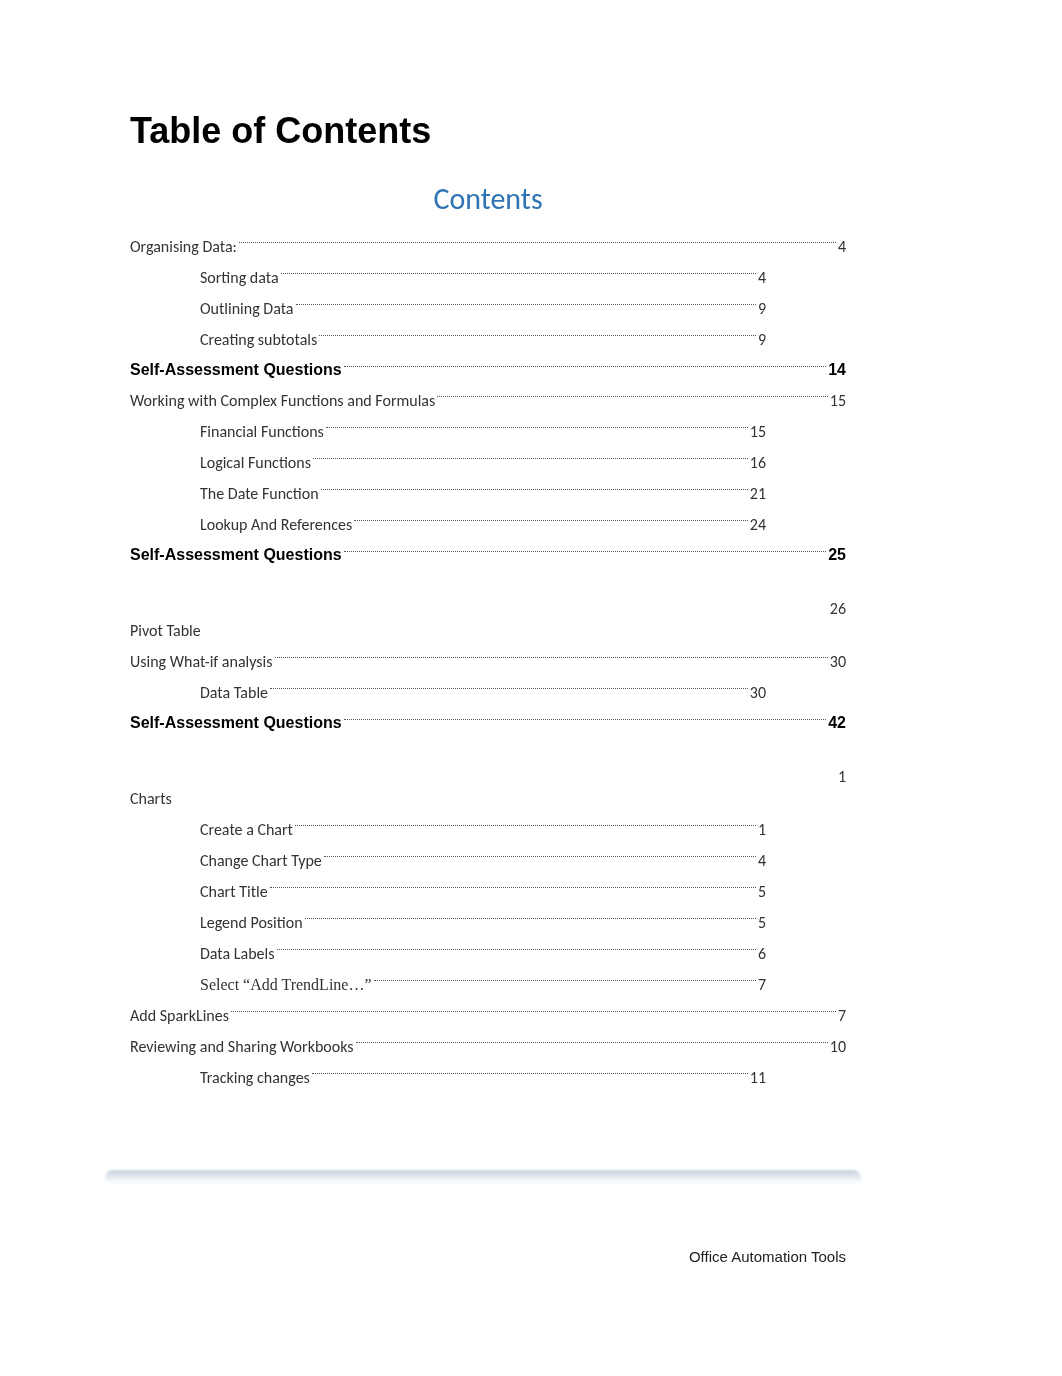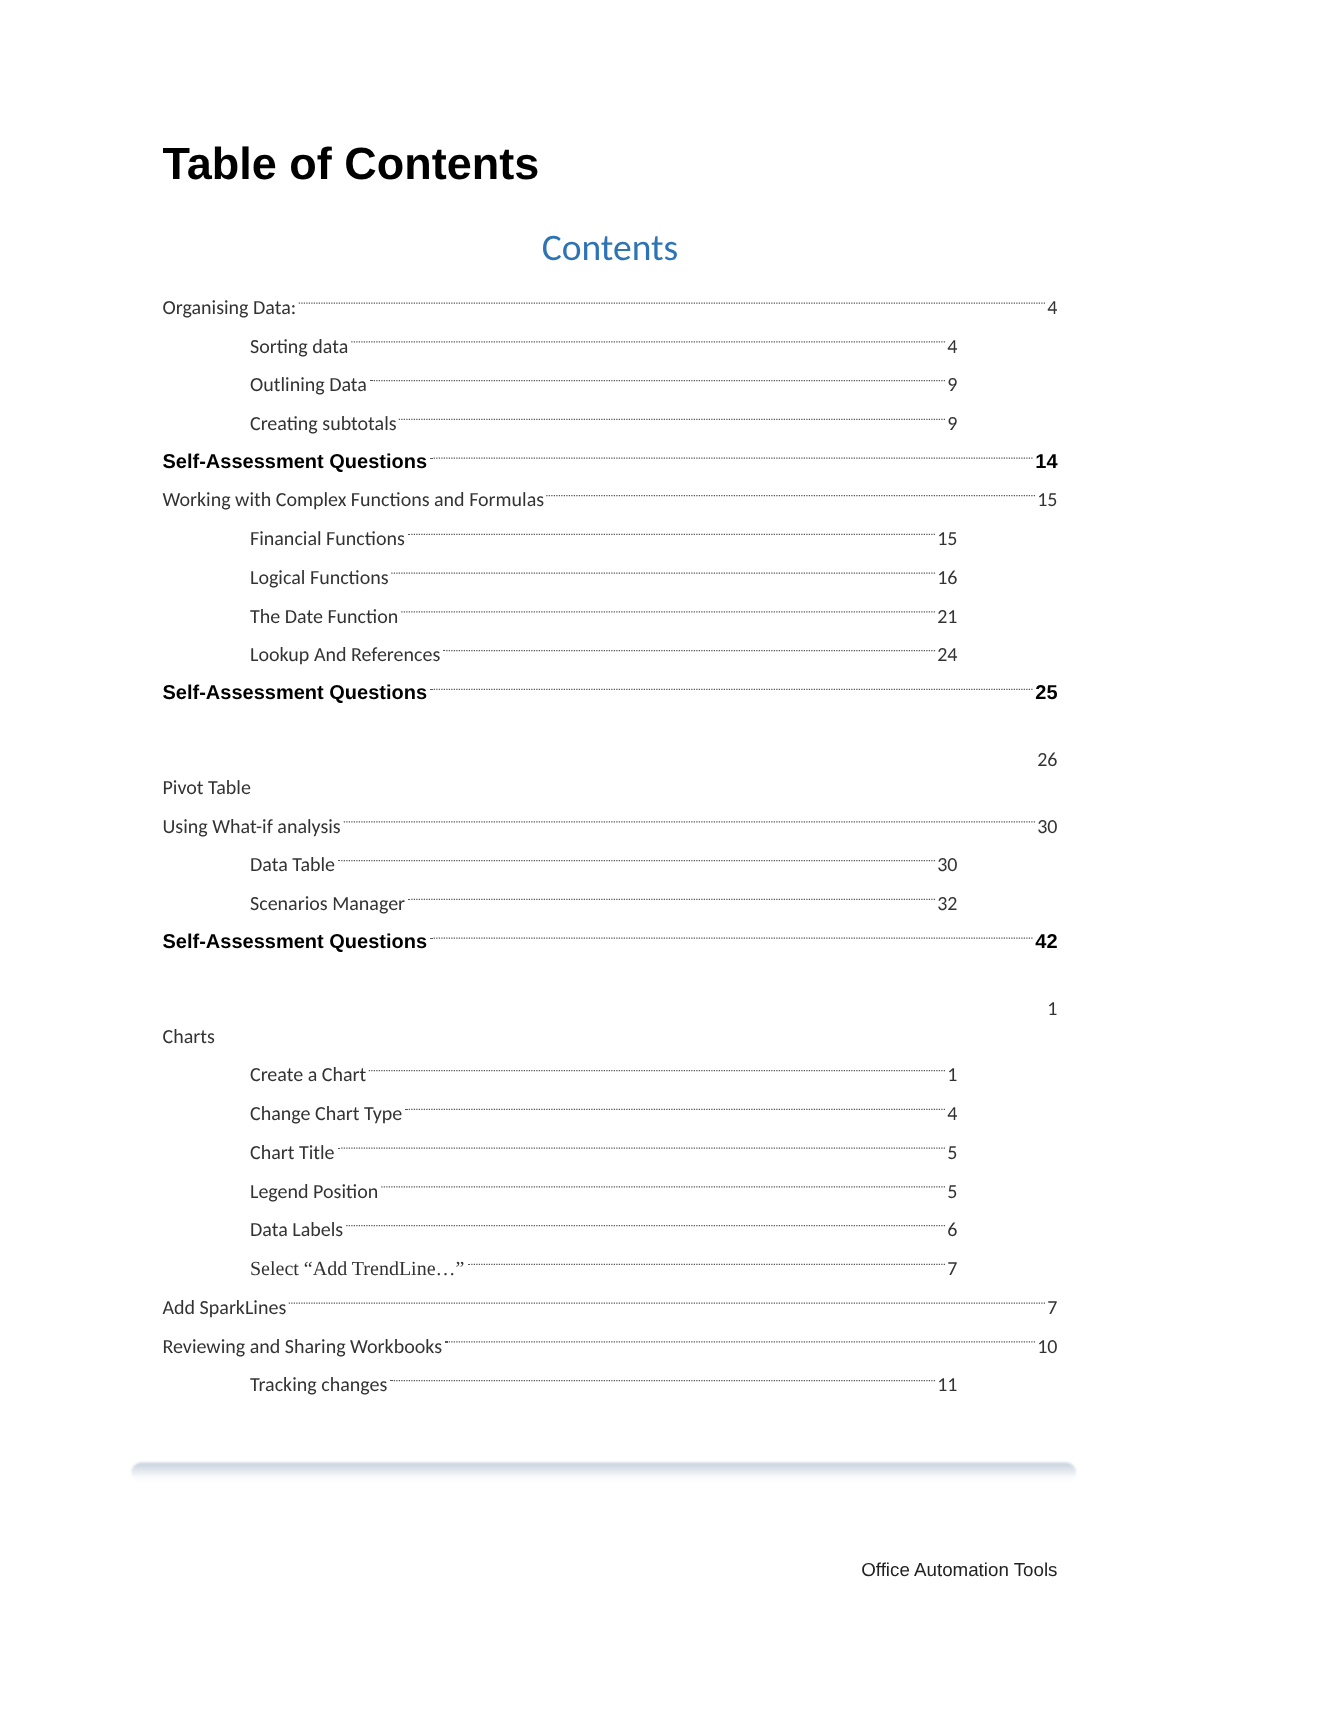--- a/index.html
+++ b/index.html
@@ -150,25 +150,20 @@
       <div class="row lvl1">
         <span class="label">Using What-if analysis</span>
         <span class="leader"></span>
         <span class="pg">30</span>
       </div>
       <div class="row lvl2">
         <span class="label">Data Table</span>
         <span class="leader"></span>
         <span class="pg">30</span>
       </div>
-      <div class="row lvl2">
-        <span class="label">Scenarios Manager</span>
-        <span class="leader"></span>
-        <span class="pg">32</span>
-      </div>
       <div class="row lvl1 bold">
         <span class="label">Self-Assessment Questions</span>
         <span class="leader"></span>
         <span class="pg">42</span>
       </div>
       <div class="row lvl1 no-leader">
         <span class="label">Charts</span>
         <span class="leader"></span>
         <span class="pg">1</span>
       </div>

